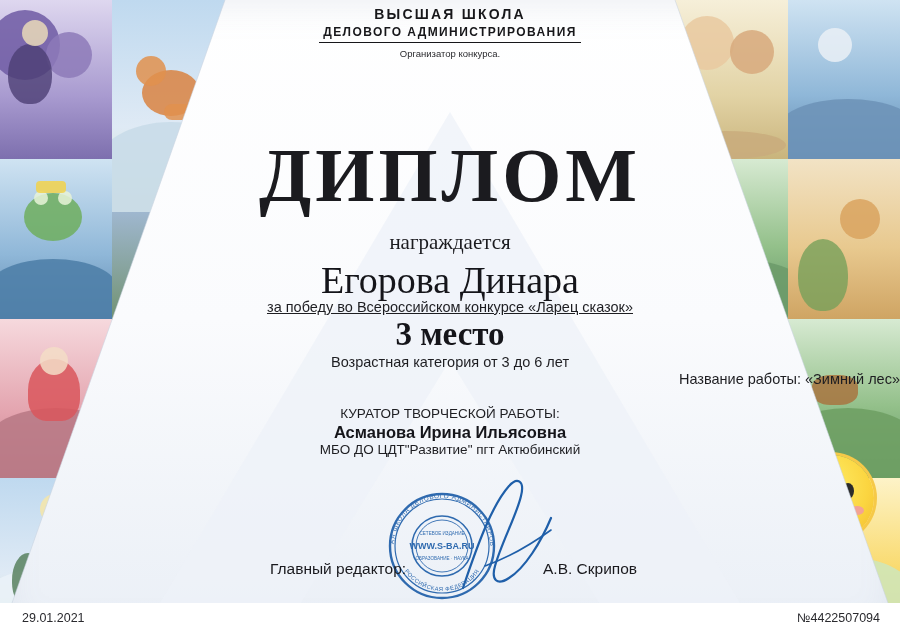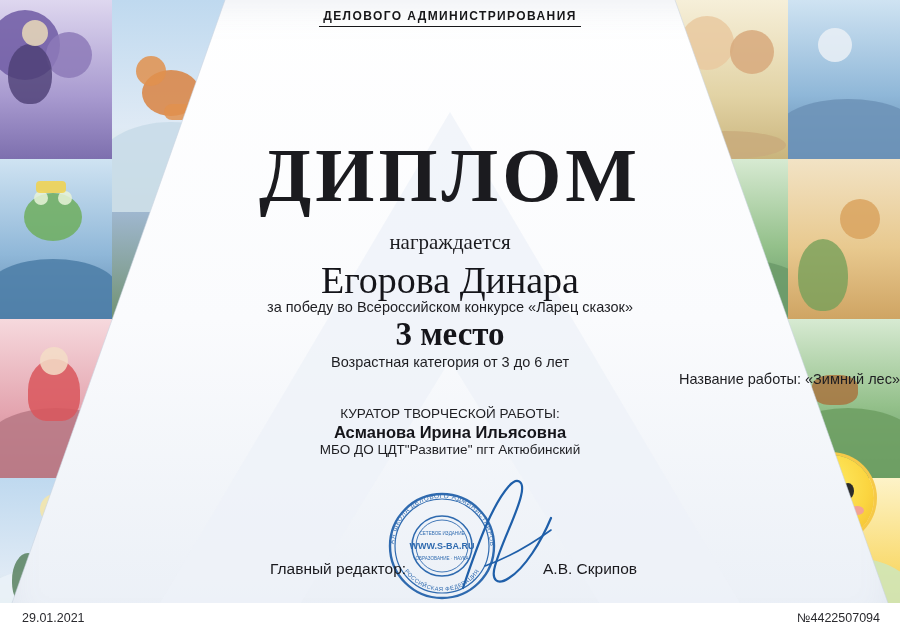--- a/index.html
+++ b/index.html
@@ -200,20 +200,21 @@
     font-weight: normal;
     font-size: 38px;
     color: #15151a;
   }
   .reason {
     position: absolute;
     top: 299px;
     width: 900px;
     font-size: 14.5px;
     color: #1e1e22;
+    text-decoration: underline;
   }
   .place {
     position: absolute;
     top: 316px;
     width: 900px;
     font-family: "Liberation Serif", serif;
     font-weight: bold;
     font-size: 33px;
     color: #15151a;
   }
@@ -456,21 +457,23 @@
   <div class="panel-shadow"></div>
 
   <svg class="v-fold" viewBox="0 0 900 637" preserveAspectRatio="none">
     <polygon points="225,0 675,0 900,637 760,637 450,120 140,637 0,637" fill="#ffffff" opacity="0.0"></polygon>
     <line x1="225" y1="0" x2="0" y2="637" stroke="#c9d3e0" stroke-width="1" opacity="0.55"></line>
     <line x1="675" y1="0" x2="900" y2="637" stroke="#c9d3e0" stroke-width="1" opacity="0.55"></line>
     <polygon points="450,112 760,637 620,637 450,360 280,637 140,637" fill="#eef2f8" opacity="0.75"></polygon>
   </svg>
 
   <div class="header">
+    <div class="org-line1">ВЫСШАЯ ШКОЛА</div>
     <div class="org-line2">ДЕЛОВОГО АДМИНИСТРИРОВАНИЯ</div>
+    <div class="org-sub">Организатор конкурса.</div>
   </div>
 
   <div class="content">
     <div class="title">ДИПЛОМ</div>
     <div class="awarded">награждается</div>
     <div class="recipient">Егорова Динара</div>
     <div class="reason">за победу во Всероссийском конкурсе «Ларец сказок»</div>
     <div class="place">3 место</div>
     <div class="age-cat">Возрастная категория от 3 до 6 лет</div>
     <div class="work-name">Название работы: «Зимний лес»</div>

